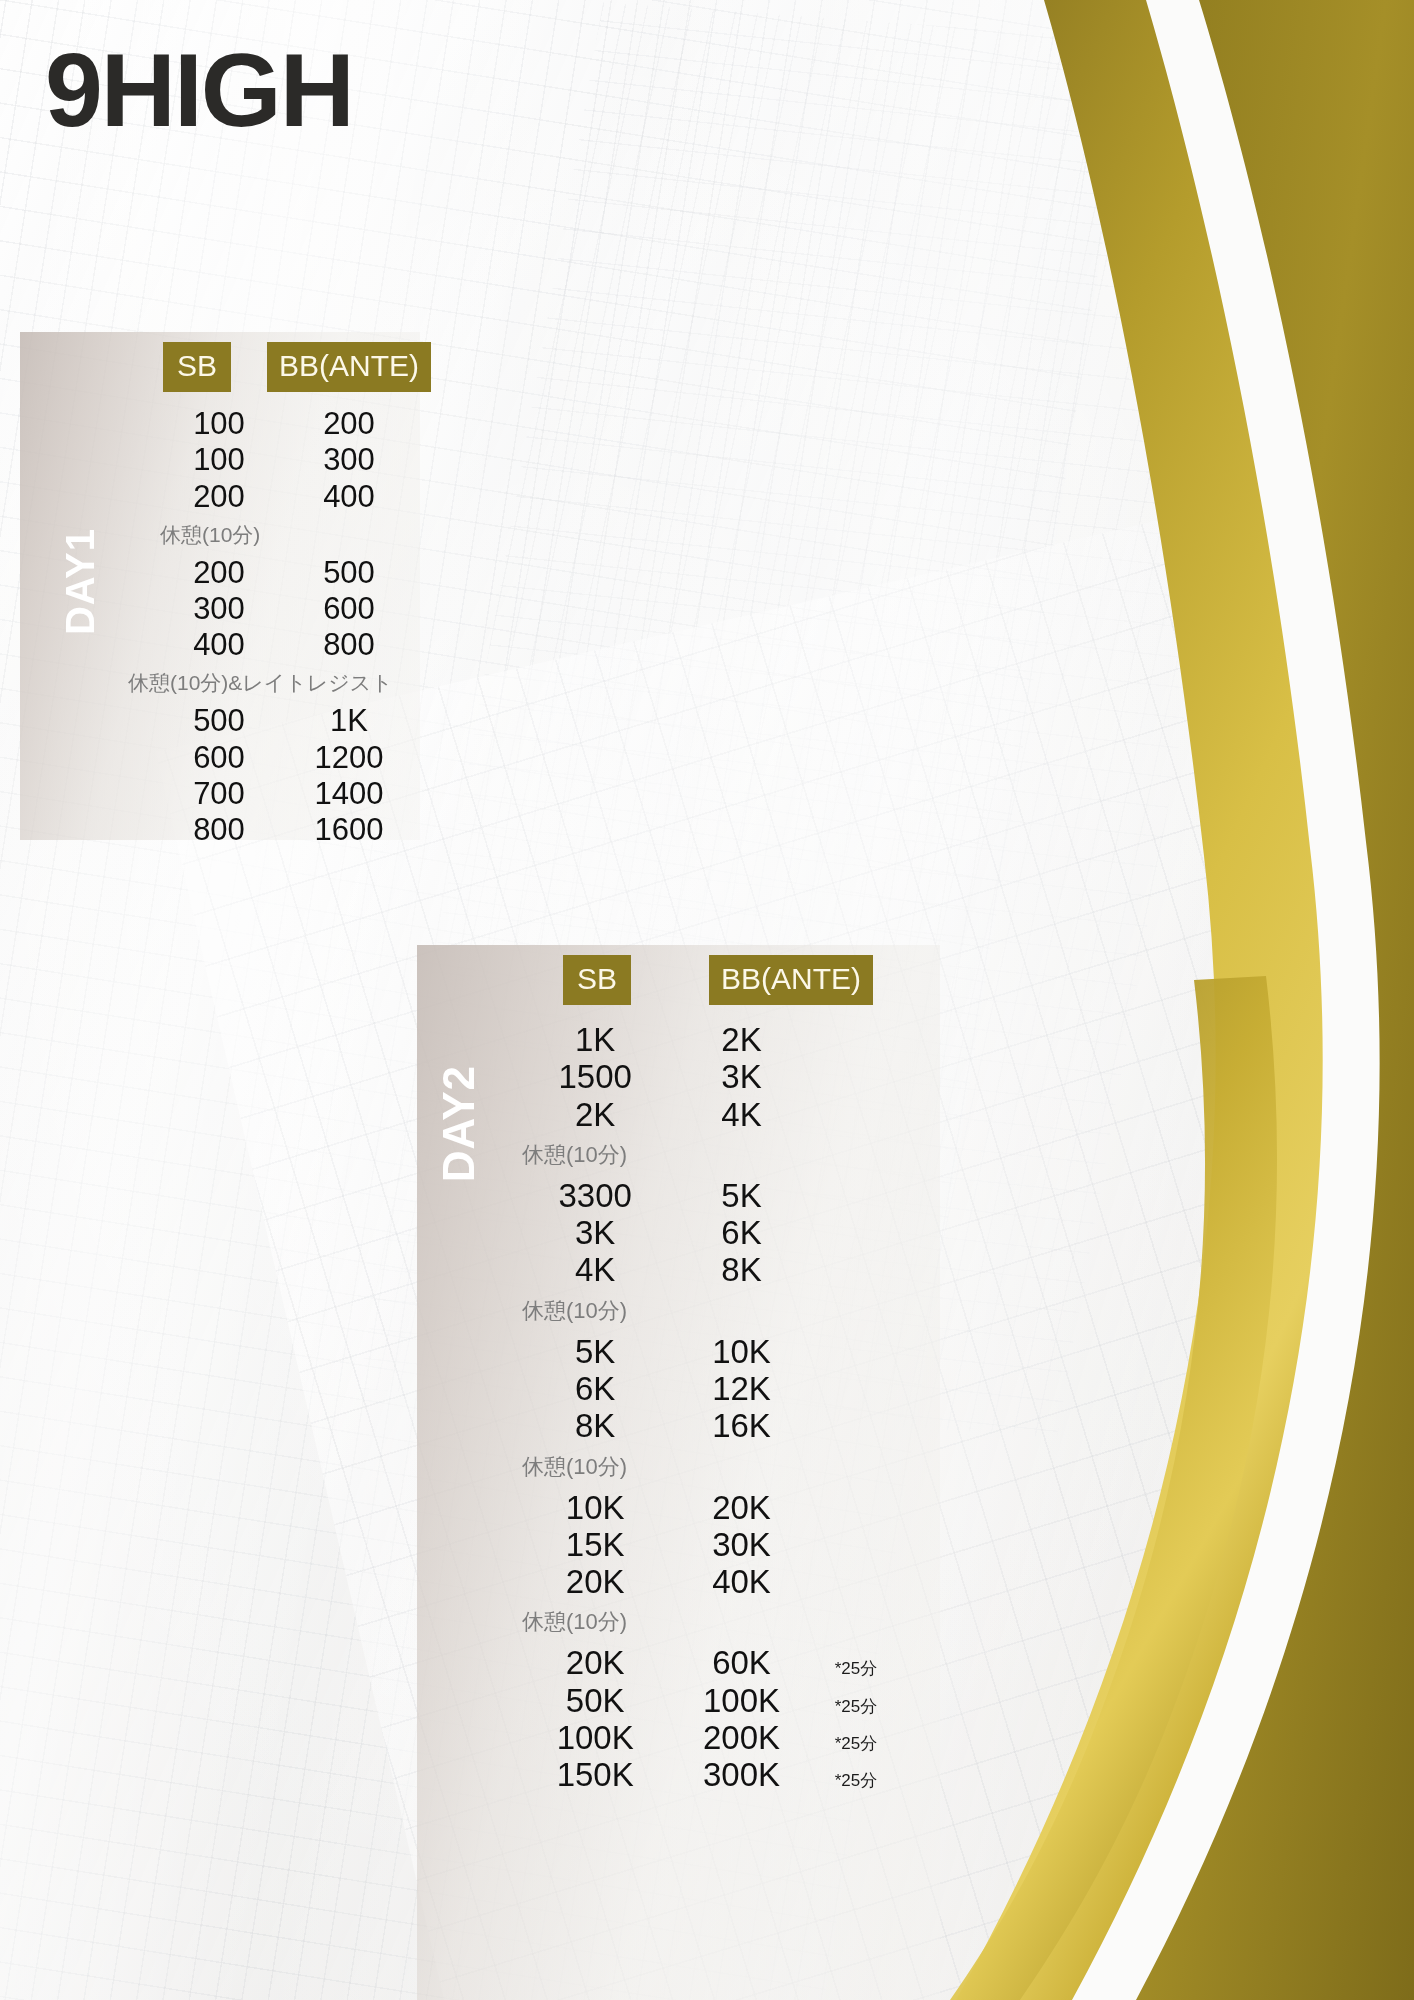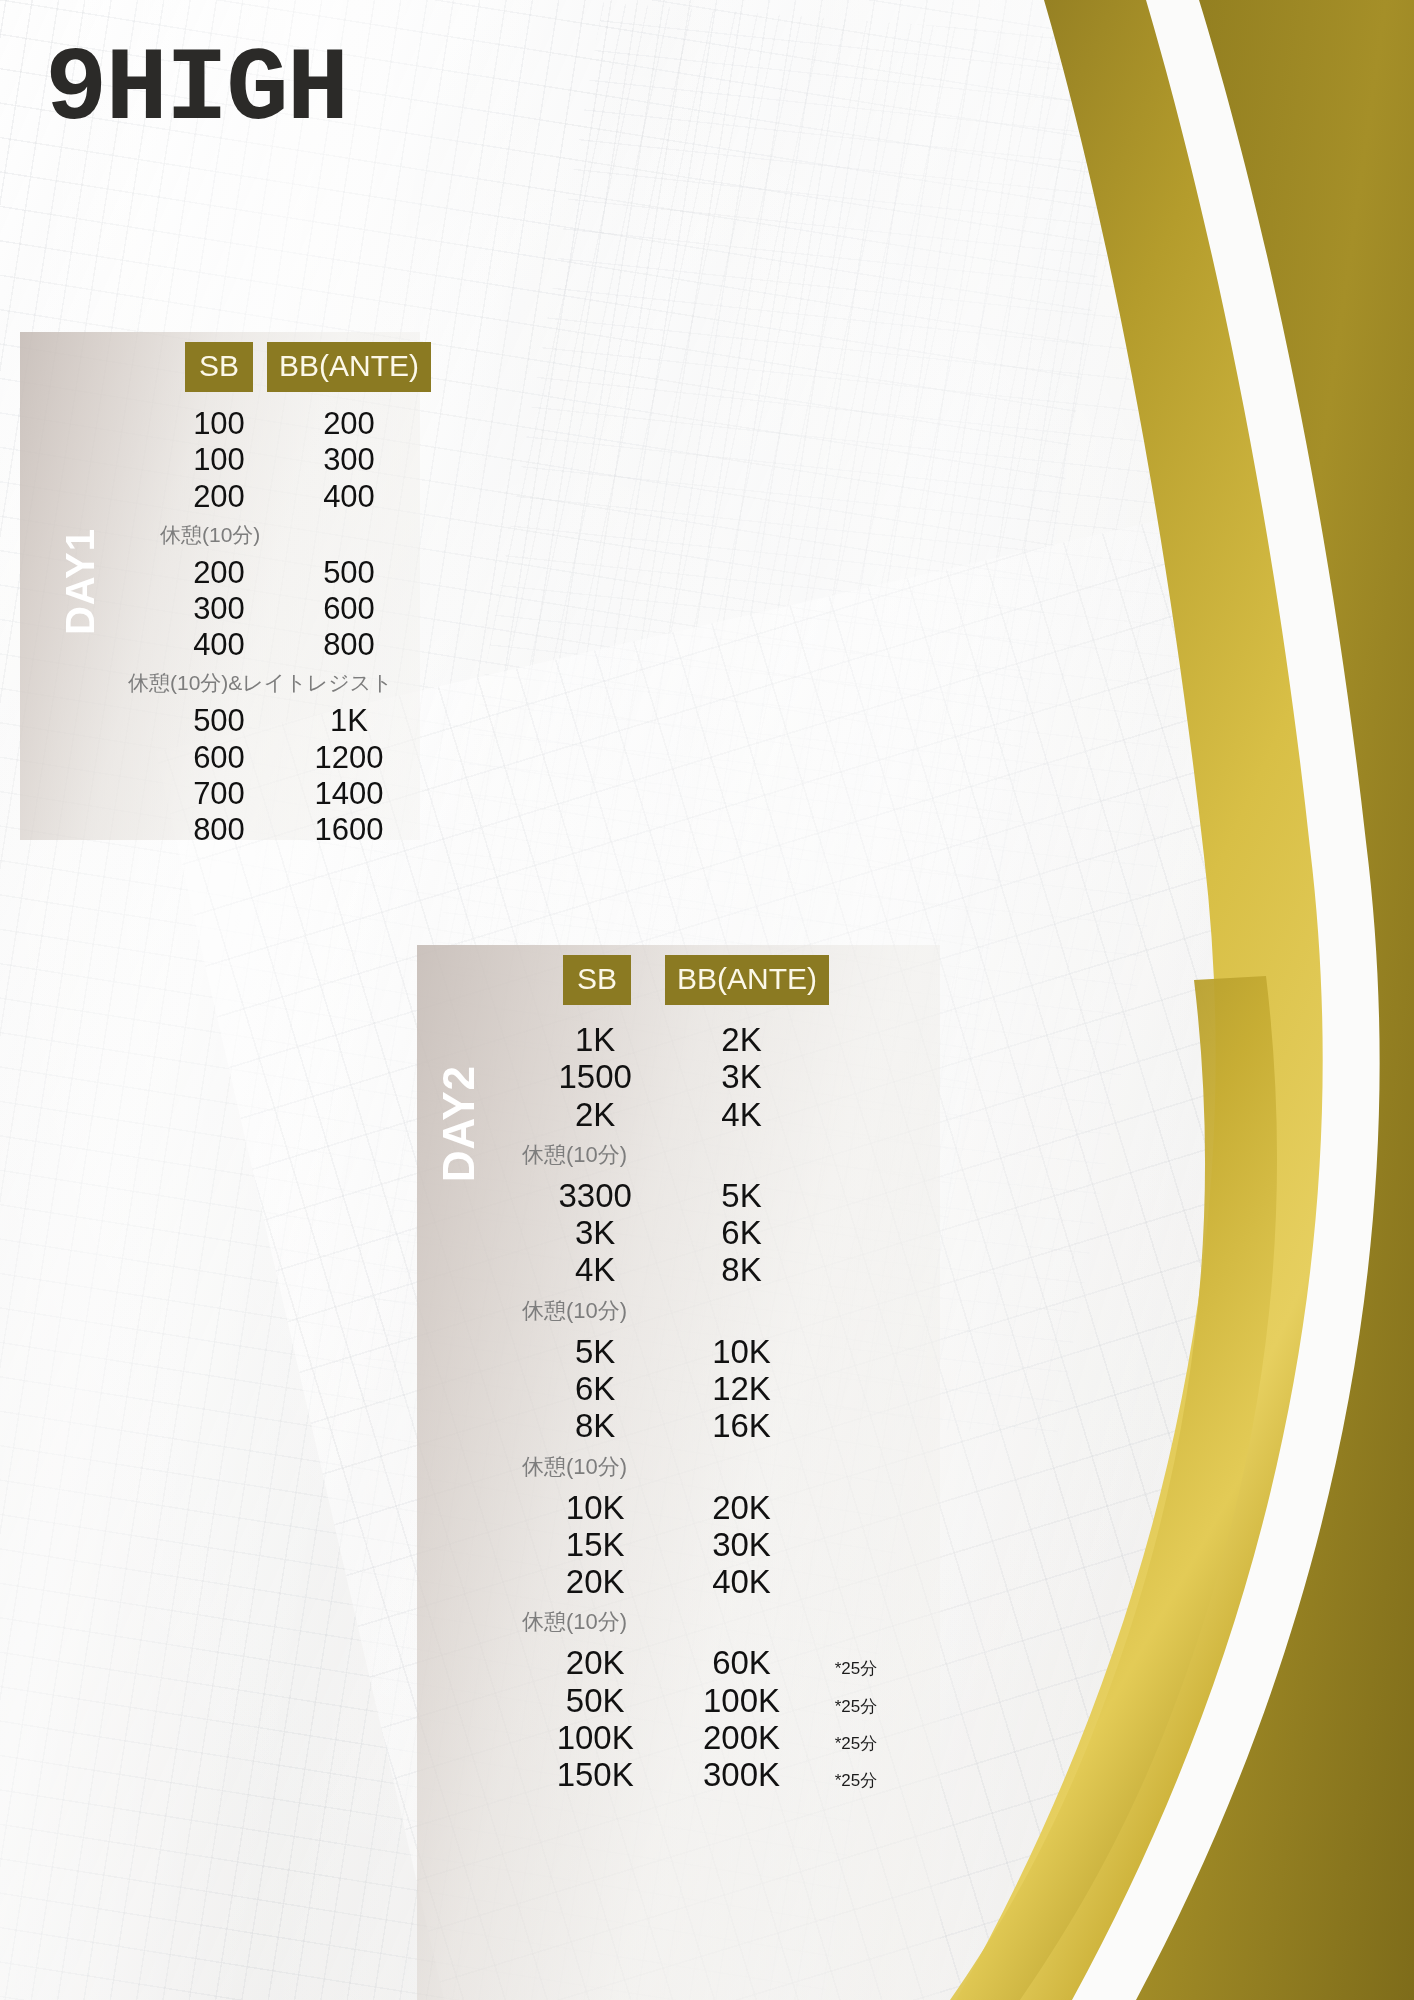--- a/index.html
+++ b/index.html
@@ -113,21 +113,20 @@
     top: 38px;
     z-index: 5;
   }
   .title-main {
     font-size: 104px;
     font-weight: bold;
     letter-spacing: -2px;
     line-height: 1.0;
     color: #2b2a28;
     margin: 0;
-    font-family: Liberation Mono, monospace;
   }
   .title-sub {
     font-size: 82px;
     font-weight: bold;
     letter-spacing: 1px;
     line-height: 1.0;
     color: #8a7521;
     margin: 18px 0 0 55px;
   }
 
@@ -179,20 +178,21 @@
   
   .table-area {
     position: absolute;
   }
   .table-area-1 { left: 140px; top: 10px; width: 260px; }
   .table-area-2 { left: 105px; top: 10px; width: 420px; }
 
   .hdr-row {
     display: flex;
     align-items: center;
+    gap: 44px;
   }
   .badge {
     background: #8b7a22;
     color: #fcf8e8;
     font-size: 30px;
     line-height: 1;
     padding: 9px 12px 11px 12px;
     text-align: center;
     white-space: nowrap;
   }

